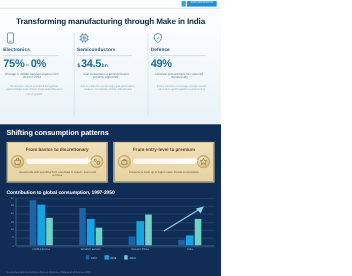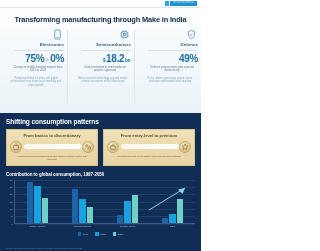--- a/index.html
+++ b/index.html
@@ -41,21 +41,21 @@
   }
 
   
   .pillars {
     position: absolute; top: 28px; left: 0;
     width: 201px; height: 85px;
     display: flex;
   }
   .pillar {
     flex: 1 1 0; position: relative;
-    display: flex; flex-direction: column; align-items: flex-end;
+    display: flex; flex-direction: column; align-items: flex-start;
     padding: 0 3px;
   }
   .pillar + .pillar::before {
     content: ""; position: absolute; left: 0; top: 2px;
     width: 1px; height: 76px; background: #dbe8f0;
   }
   .p-icon {
     width: 13px; height: 13px;
     display: flex; align-items: center; justify-content: center;
     color: #4a7fa5;
@@ -258,21 +258,21 @@
             <line x1="3" y1="9" x2="6" y2="9"></line>
               <line x1="3" y1="15" x2="6" y2="15"></line>
             <line x1="18" y1="9" x2="21" y2="9"></line>
               <line x1="18" y1="15" x2="21" y2="15"></line>
           </svg>
         </span>
         <div class="p-label">Semiconductors</div>
         <div class="p-divider"></div>
         <div class="p-stat">
           <span class="stat-small">$</span>
-          <span class="stat-big">18.2</span>
+          <span class="stat-big">34.5</span>
           <span class="stat-small">bn</span>
         </div>
         <div class="p-caption">Total investment in semiconductor projects approved</div>
         <div class="p-body">Aim to close the technology gap and reduce reliance on imports of this critical input</div>
       </div>
 
       <div class="pillar">
         <span class="p-icon">
           <svg viewBox="0 0 24 24" fill="none" stroke="currentColor" stroke-width="1.6">
             <path d="M12 3l7 3v5c0 5-3 8-7 10-4-2-7-5-7-10V6z"></path>

